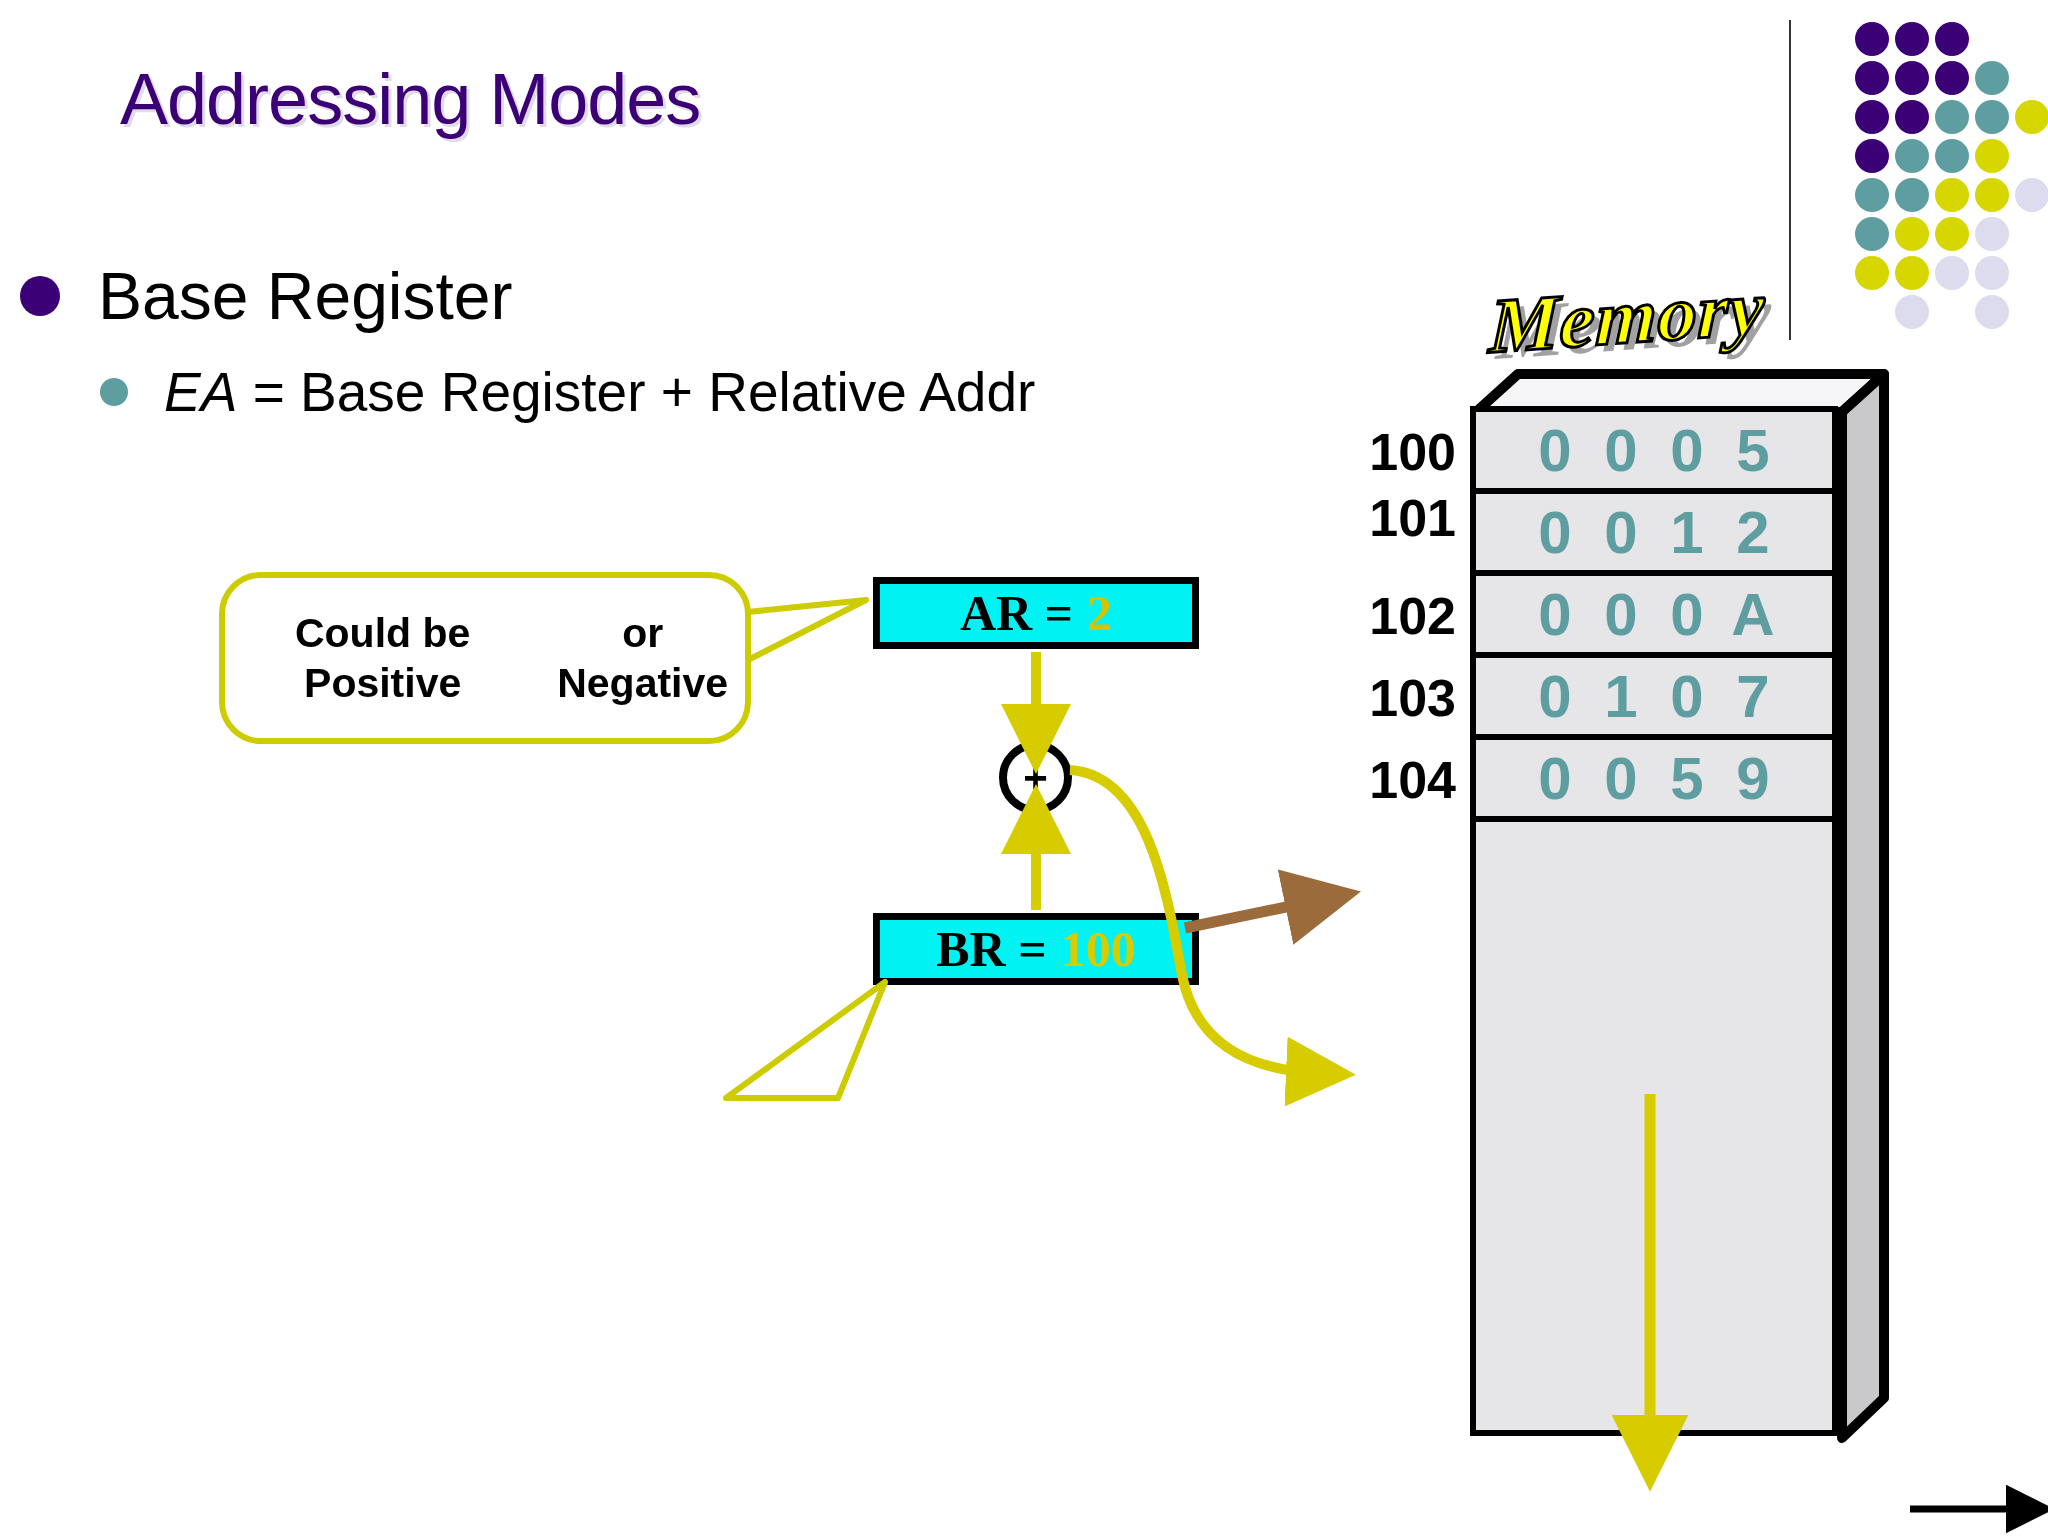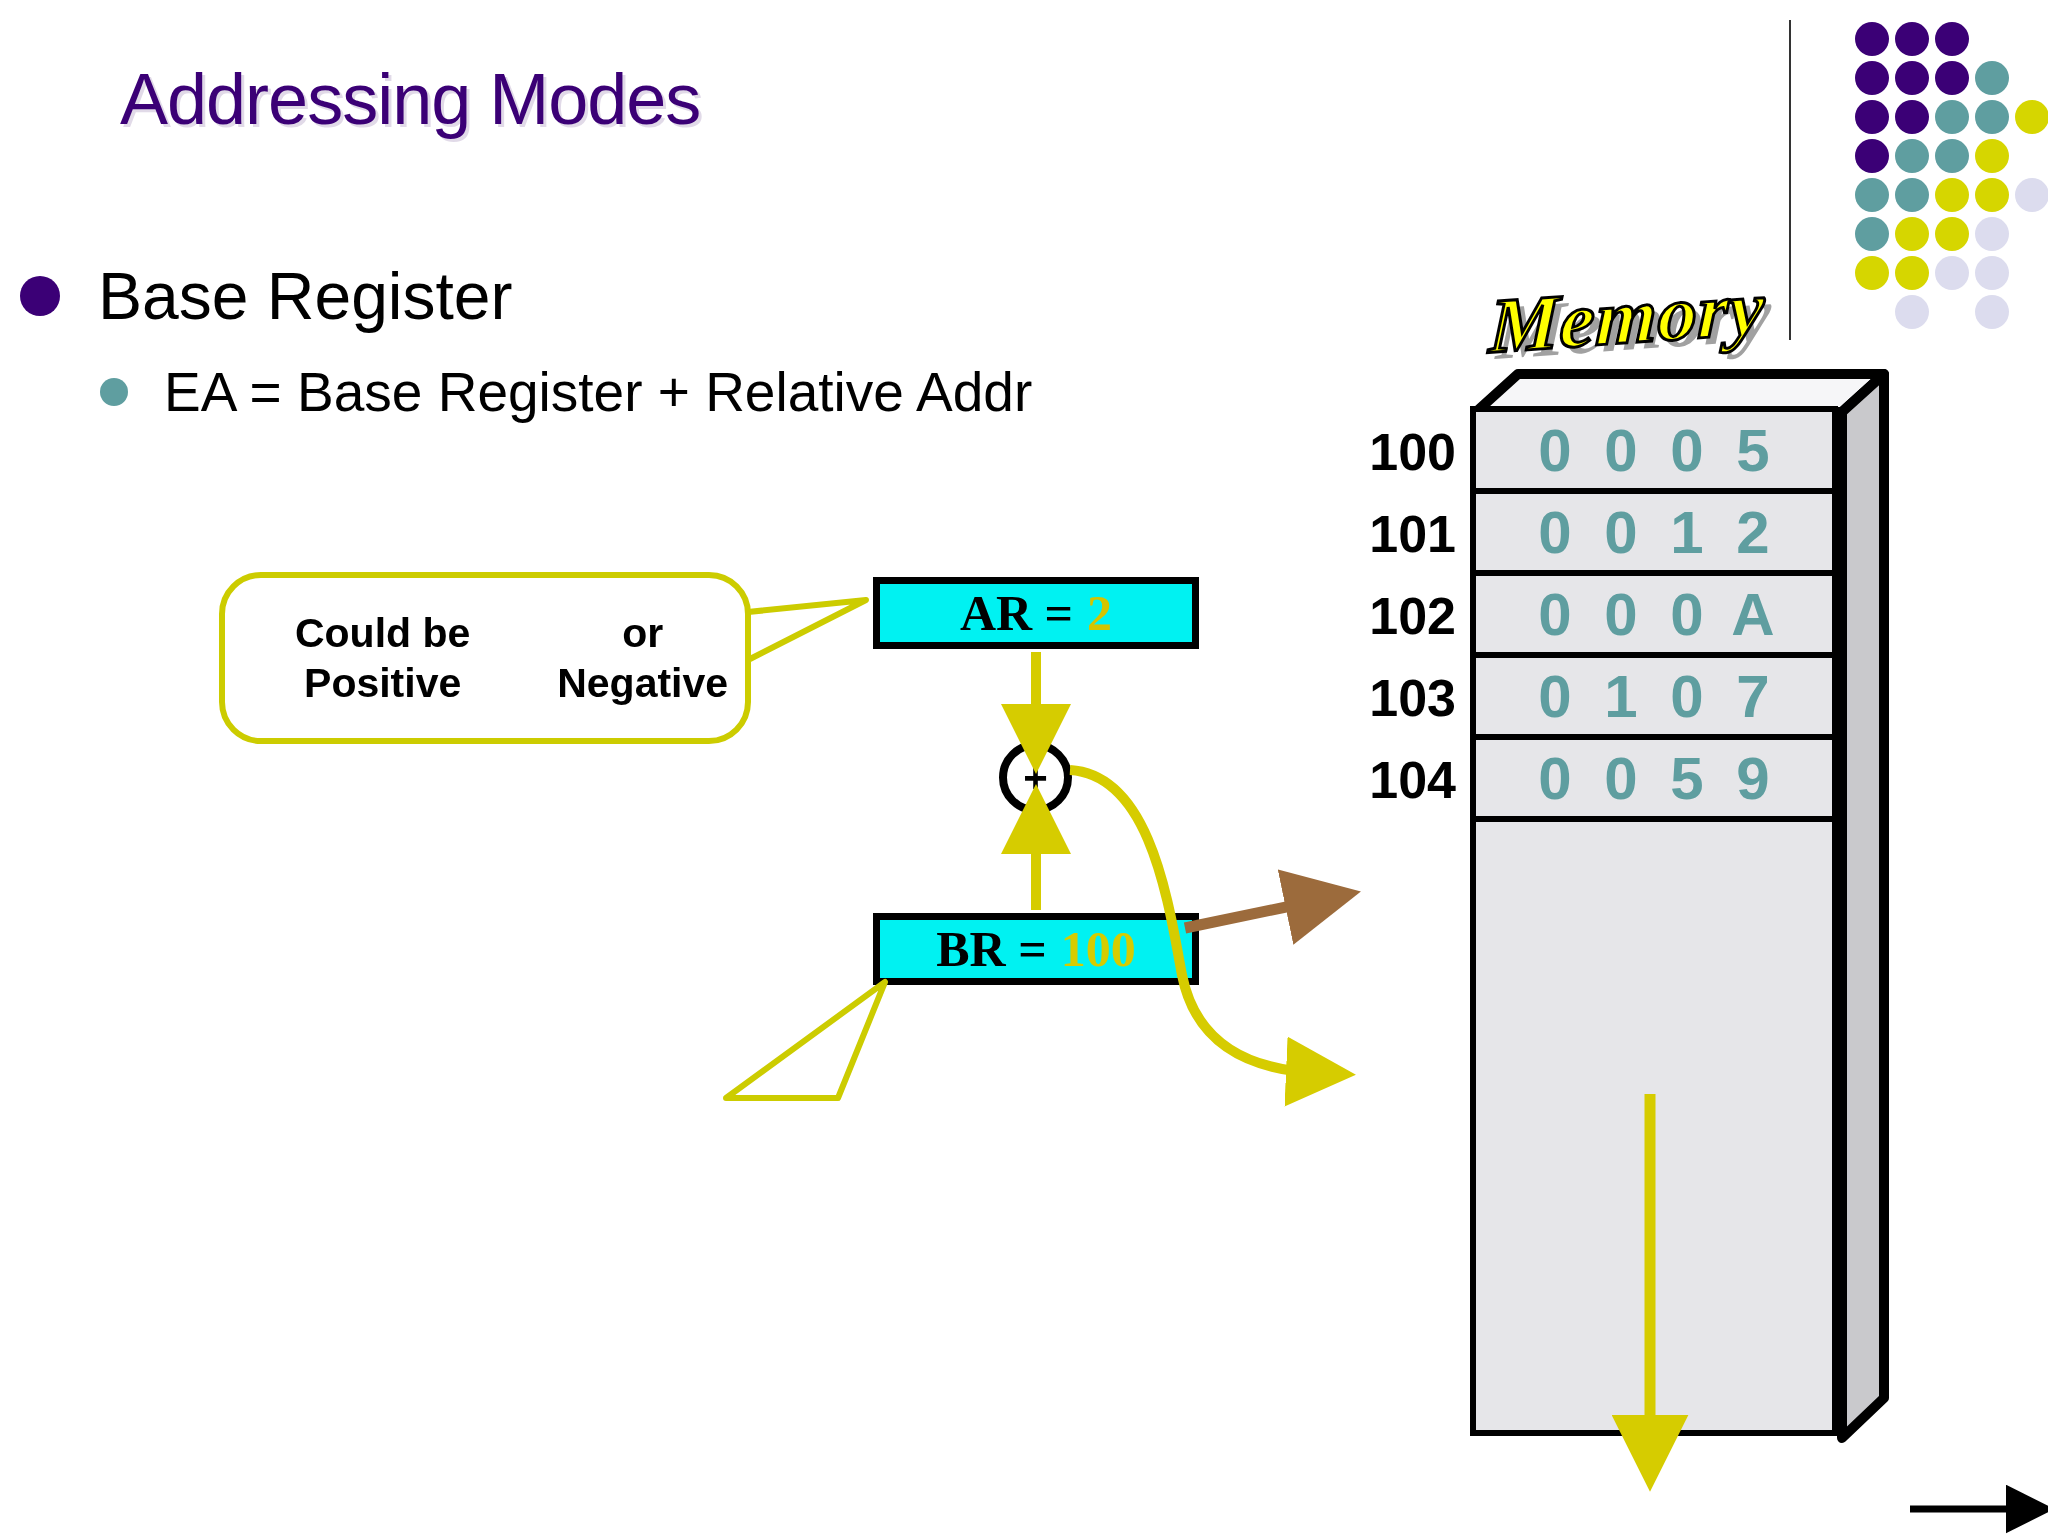--- a/index.html
+++ b/index.html
@@ -20,21 +20,21 @@
 
   
   .bullet-row{position:absolute;display:flex;align-items:center;}
   #bullet-1{left:20px;top:258px;}
   #bullet-1 .dot{width:40px;height:40px;border-radius:50%;background:#3B0076;flex:0 0 auto;}
   #bullet-1 .txt{font-size:66px;color:#000;margin-left:38px;white-space:nowrap;}
 
   #bullet-2{left:100px;top:360px;}
   #bullet-2 .dot{width:28px;height:28px;border-radius:50%;background:#5F9EA0;flex:0 0 auto;}
   #bullet-2 .txt{font-size:55px;color:#000;margin-left:36px;white-space:nowrap;}
-  #bullet-2 .ea{}
+  #bullet-2 .ea{font-style:italic;}
 
   
   .reg-box{
     position:absolute;background:#00F2F2;border:7px solid #000;
     display:flex;align-items:center;justify-content:center;
     font-family:"Liberation Serif",serif;font-weight:bold;
     font-size:50px;color:#000;box-sizing:border-box;
   }
   #ar-box{left:873px;top:577px;width:326px;height:72px;}
   #br-box{left:873px;top:913px;width:326px;height:72px;}
@@ -181,21 +181,21 @@
           <span class="nib"></span>
           <span class="nib"></span>
           <span class="nib"></span>
           <span class="nib"></span>
         </div>
       </div>
   </div>
 
   <div id="addr-layer">
       <div class="addr-label" style="left: 1326px; top: 422px;">100</div>
-      <div class="addr-label" style="left: 1326px; top: 504px;">101</div>
+      <div class="addr-label" style="left: 1326px; top: 488px;">101</div>
       <div class="addr-label" style="left: 1326px; top: 586px;">102</div>
       <div class="addr-label" style="left: 1326px; top: 668px;">103</div>
       <div class="addr-label" style="left: 1326px; top: 750px;">104</div>
     </div>
 
   <svg id="overlay" viewBox="0 0 2048 1536">
     <defs>
       <marker id="mk-yellow" markerWidth="7" markerHeight="7" refX="3.2" refY="3.5" orient="auto">
         <polygon points="0,0 7,3.5 0,7" fill="#D6CC00"></polygon>
       </marker>

